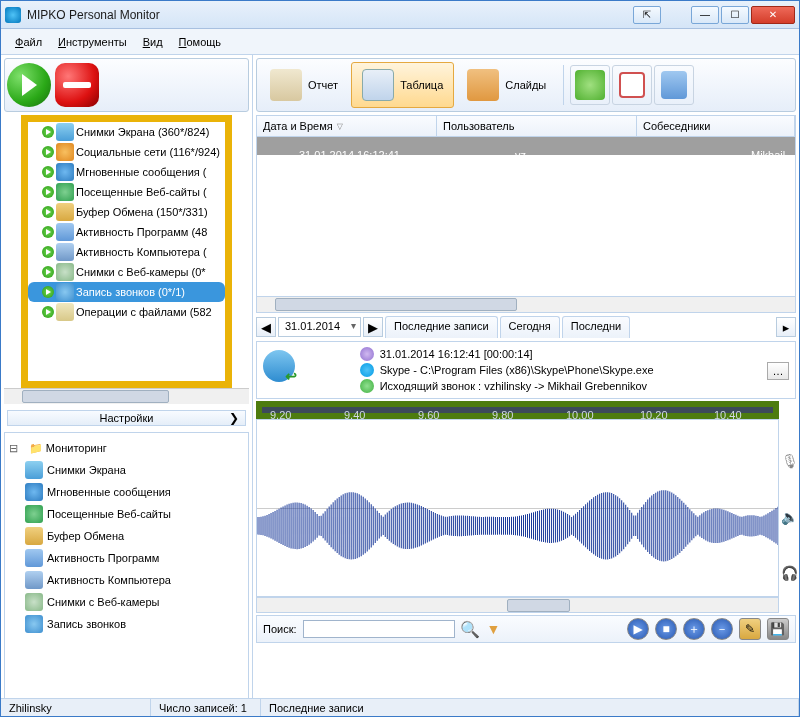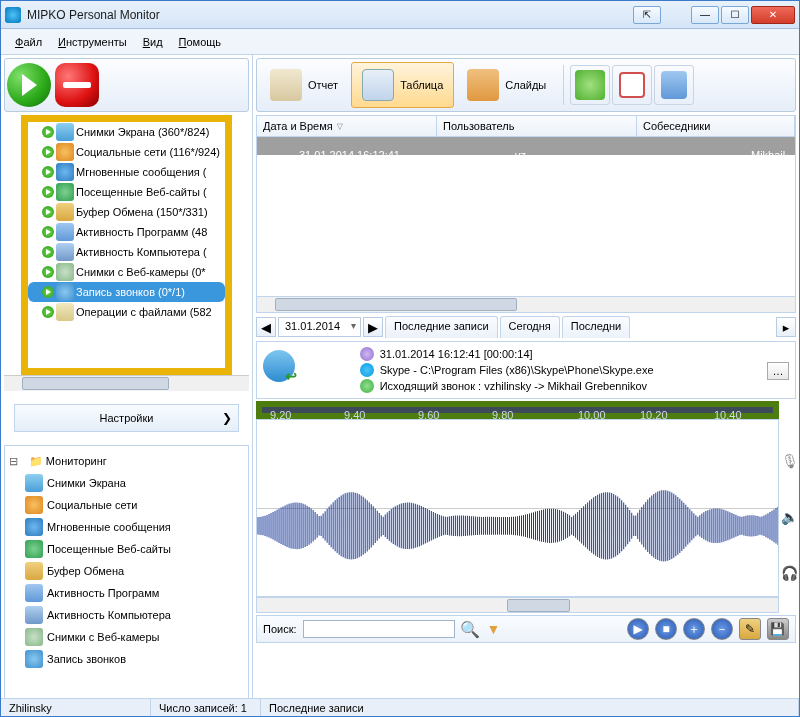--- a/index.html
+++ b/index.html
@@ -35,21 +35,21 @@
 .tree { flex: 1; overflow: auto; background: #fff; border: 7px solid #eab308; margin: 0 20px; }
 .tree-item { display: flex; align-items: center; height: 20px; padding-left: 48px; position: relative; cursor: default; white-space: nowrap; }
 .tree-item.sel { background: #3a96dd; color: #fff; border-radius: 6px; }
 .tree-item .ticon { position: absolute; left: 28px; width: 18px; height: 18px; border-radius: 3px; }
 .tree-item .playdot { position: absolute; left: 14px; width: 12px; height: 12px; background: radial-gradient(circle,#6eda4e,#2a9817); border-radius: 50%; }
 .tree-item .playdot::after { content:''; position:absolute; left:4px; top:3px; border-left:5px solid #fff; border-top:3px solid transparent; border-bottom:3px solid transparent; }
 .hscroll { height: 16px; background: #f0f0f0; border-top: 1px solid #ccc; margin: 0 3px; position: relative; }
 .hscroll .thumb { position: absolute; left: 18px; top: 1px; width: 60%; height: 13px; background: #d0d8e4; border: 1px solid #a0b0c0; border-radius: 2px; }
 
 
-.settings-hdr { height: 28px; background: linear-gradient(#f8fbff,#e5eef8); border: 1px solid #c0d4eb; margin: 13px; display: flex; align-items: center; justify-content: center; position: relative; }
+.settings-hdr { height: 16px; background: linear-gradient(#f8fbff,#e5eef8); border: 1px solid #c0d4eb; margin: 6px; display: flex; align-items: center; justify-content: center; position: relative; }
 .settings-hdr .chev { position: absolute; right: 6px; font-size: 12px; }
 .settings-tree { flex: 1; overflow: auto; background: #fff; border: 1px solid #c0d4eb; margin: 0 3px 3px 3px; padding: 4px 2px; }
 .st-item { display: flex; align-items: center; height: 22px; padding-left: 40px; position: relative; cursor: default; }
 .st-item.root { padding-left: 16px; }
 .st-item .sicon { position: absolute; left: 18px; width: 18px; height: 18px; border-radius: 3px; }
 .st-item.root::before { content:'⊟'; position:absolute; left:2px; font-size:11px; color:#666; }
 
 
 .rtoolbar { height: 54px; background: linear-gradient(#fcfdff,#e6eef9); border: 1px solid #b8ccdf; border-radius: 3px; margin: 3px; display: flex; align-items: center; padding: 2px; gap: 2px; }
 .rtoolbar .bigbtn { height: 46px; border: 1px solid transparent; border-radius: 3px; display: flex; align-items: center; padding: 0 10px; gap: 6px; cursor: pointer; }
@@ -214,24 +214,20 @@
       <span>Настройки</span>
       <span class="chev">❯</span>
     </div>
     <div class="settings-tree" id="settings-tree">
         <div class="st-item root"><span style="margin-left:6px">📁</span>&nbsp;<span>Мониторинг</span></div>
         <div class="st-item">
           <div class="sicon ic-screen"></div>
           <span>Снимки Экрана</span>
         </div>
         <div class="st-item">
-          <div class="sicon ic-social"></div>
-          <span>Социальные сети</span>
-        </div>
-        <div class="st-item">
           <div class="sicon ic-im"></div>
           <span>Мгновенные сообщения</span>
         </div>
         <div class="st-item">
           <div class="sicon ic-web"></div>
           <span>Посещенные Веб-сайты</span>
         </div>
         <div class="st-item">
           <div class="sicon ic-clip"></div>
           <span>Буфер Обмена</span>
@@ -334,21 +330,21 @@
           </div>
       </div>
       <div class="ellipsis-btn">…</div>
     </div>
 
     <div class="waveruler" id="ruler">
         <span style="left: 8px;">9.20</span>
         <span style="left: 82px;">9.40</span>
         <span style="left: 156px;">9.60</span>
         <span style="left: 230px;">9.80</span>
-        <span style="left: 316px;">10.00</span>
+        <span style="left: 304px;">10.00</span>
         <span style="left: 378px;">10.20</span>
         <span style="left: 452px;">10.40</span>
       </div>
     <div class="wavearea">
       <div class="waveline"></div>
       <div class="wave">
         <svg viewBox="0 0 520 120" preserveAspectRatio="none">
           <g stroke="#1a3a9a" stroke-width="1">
             
           </g>

